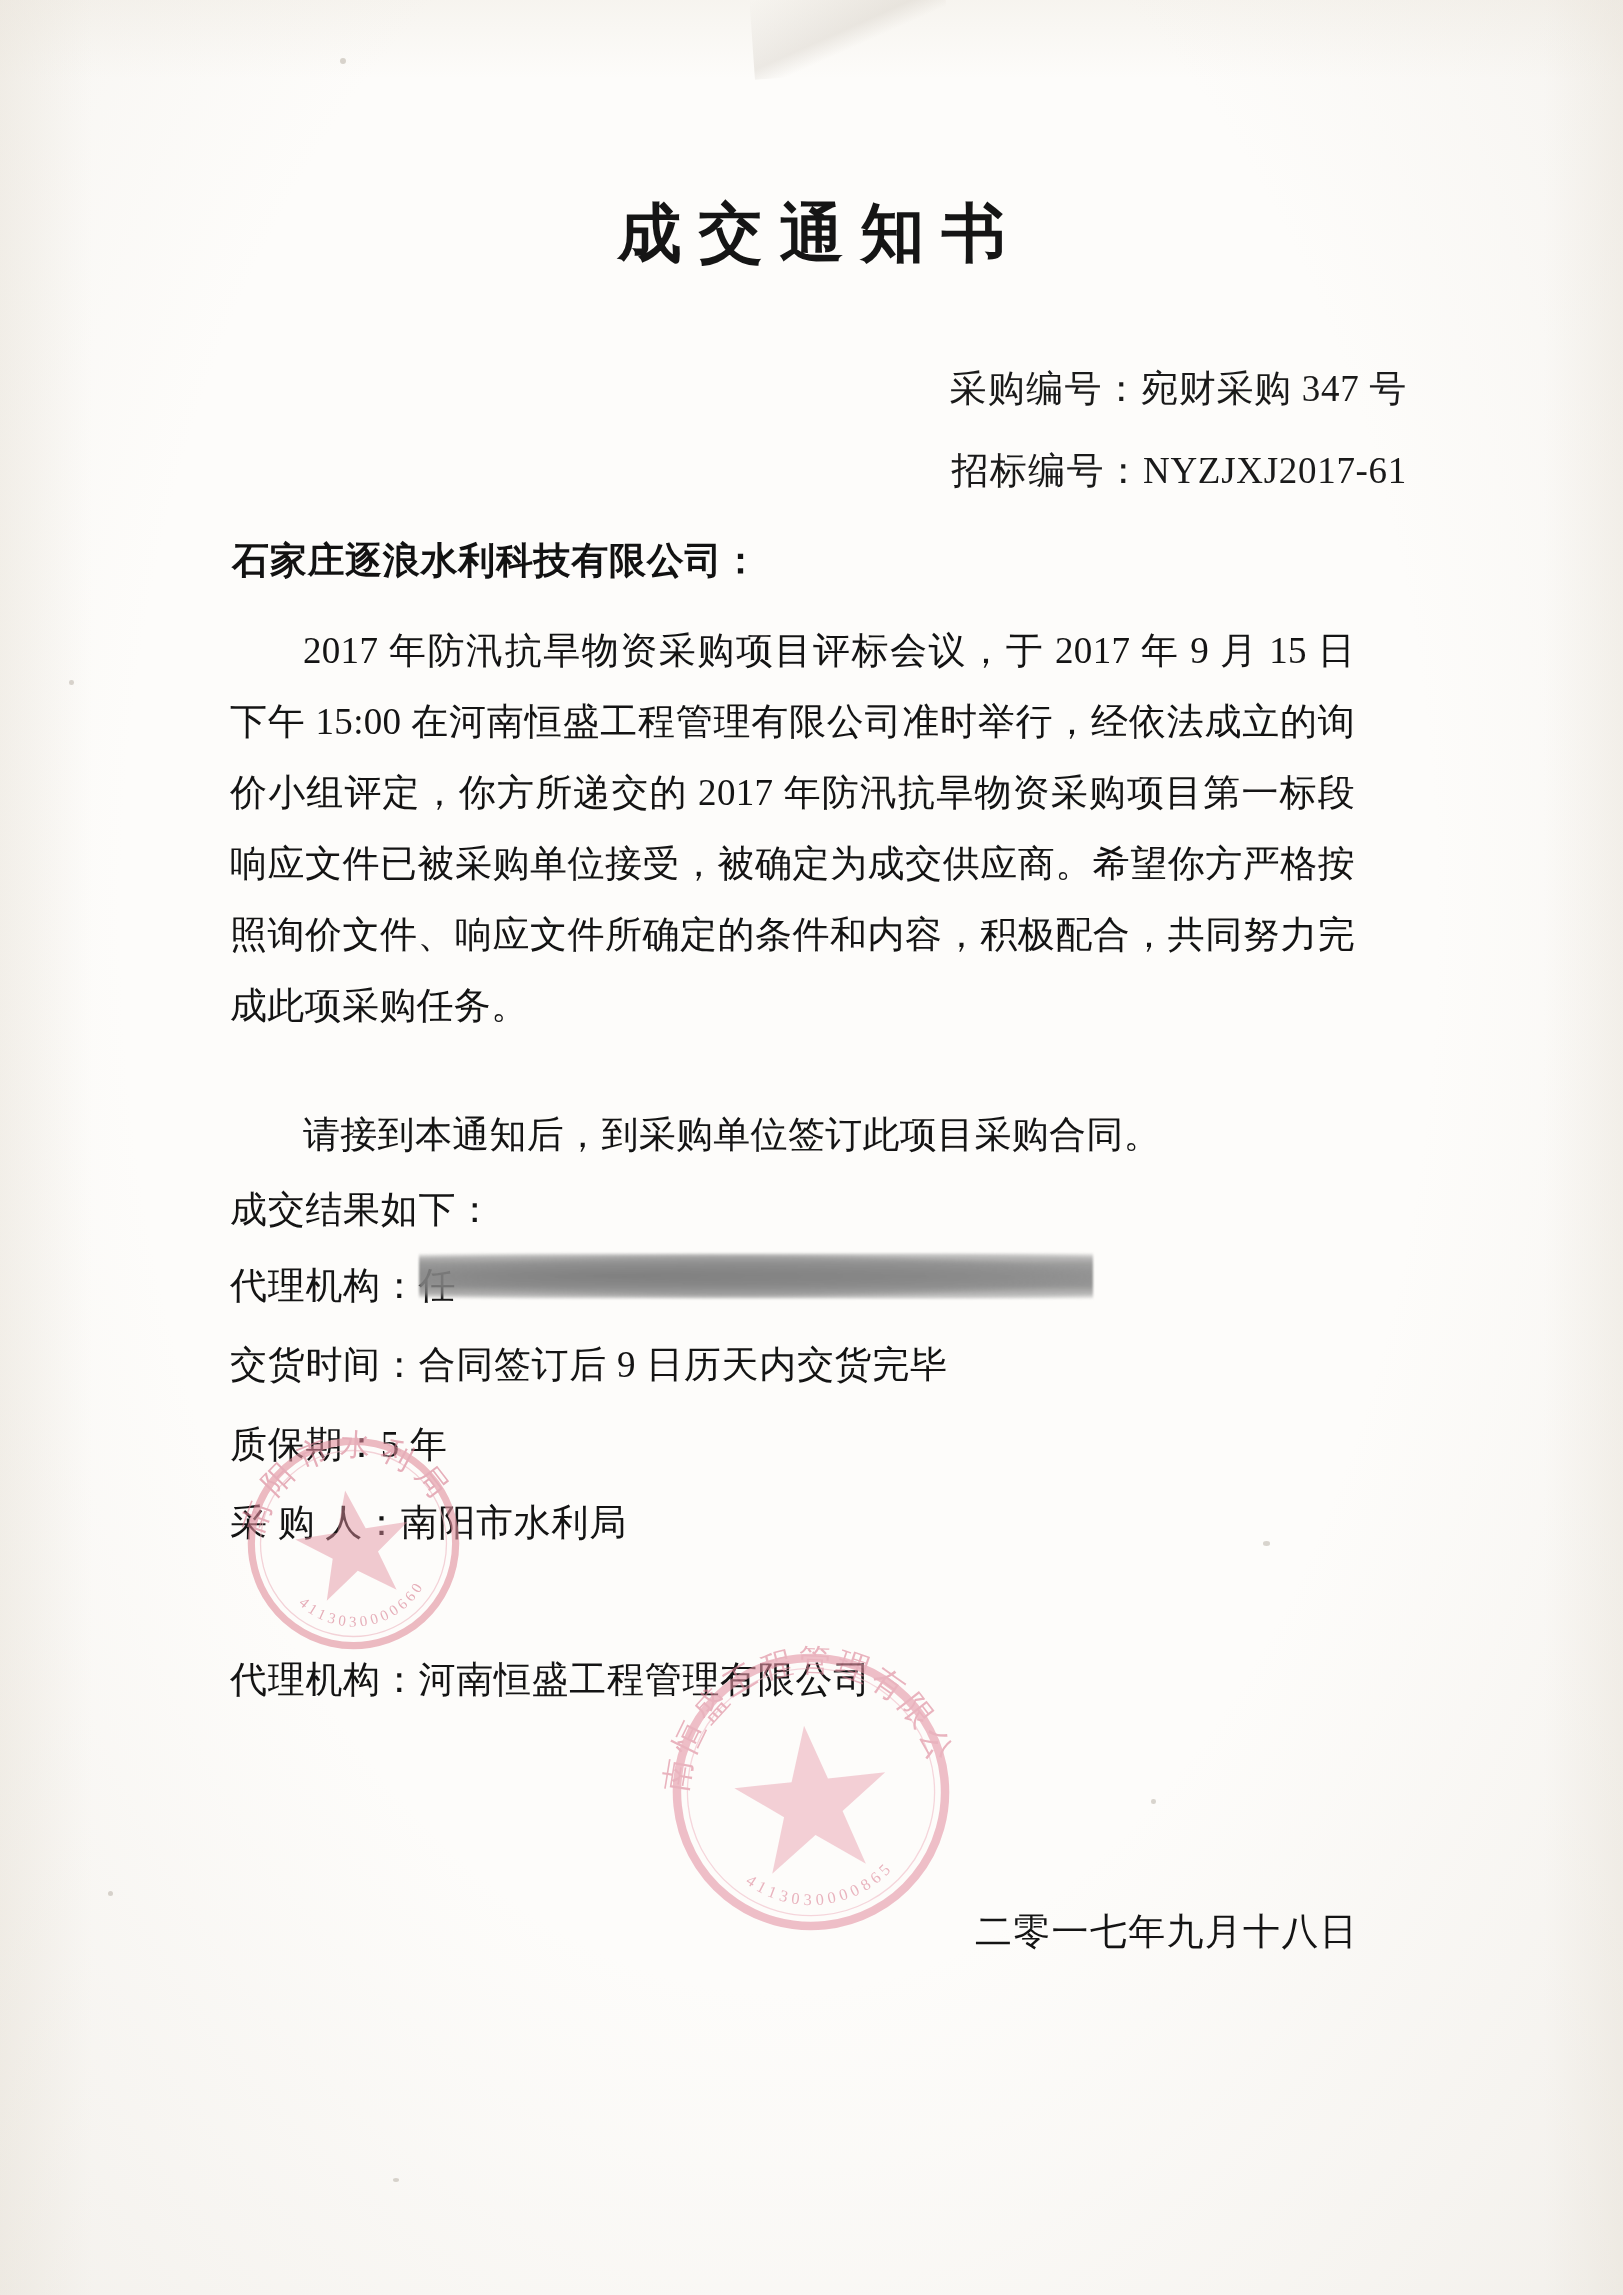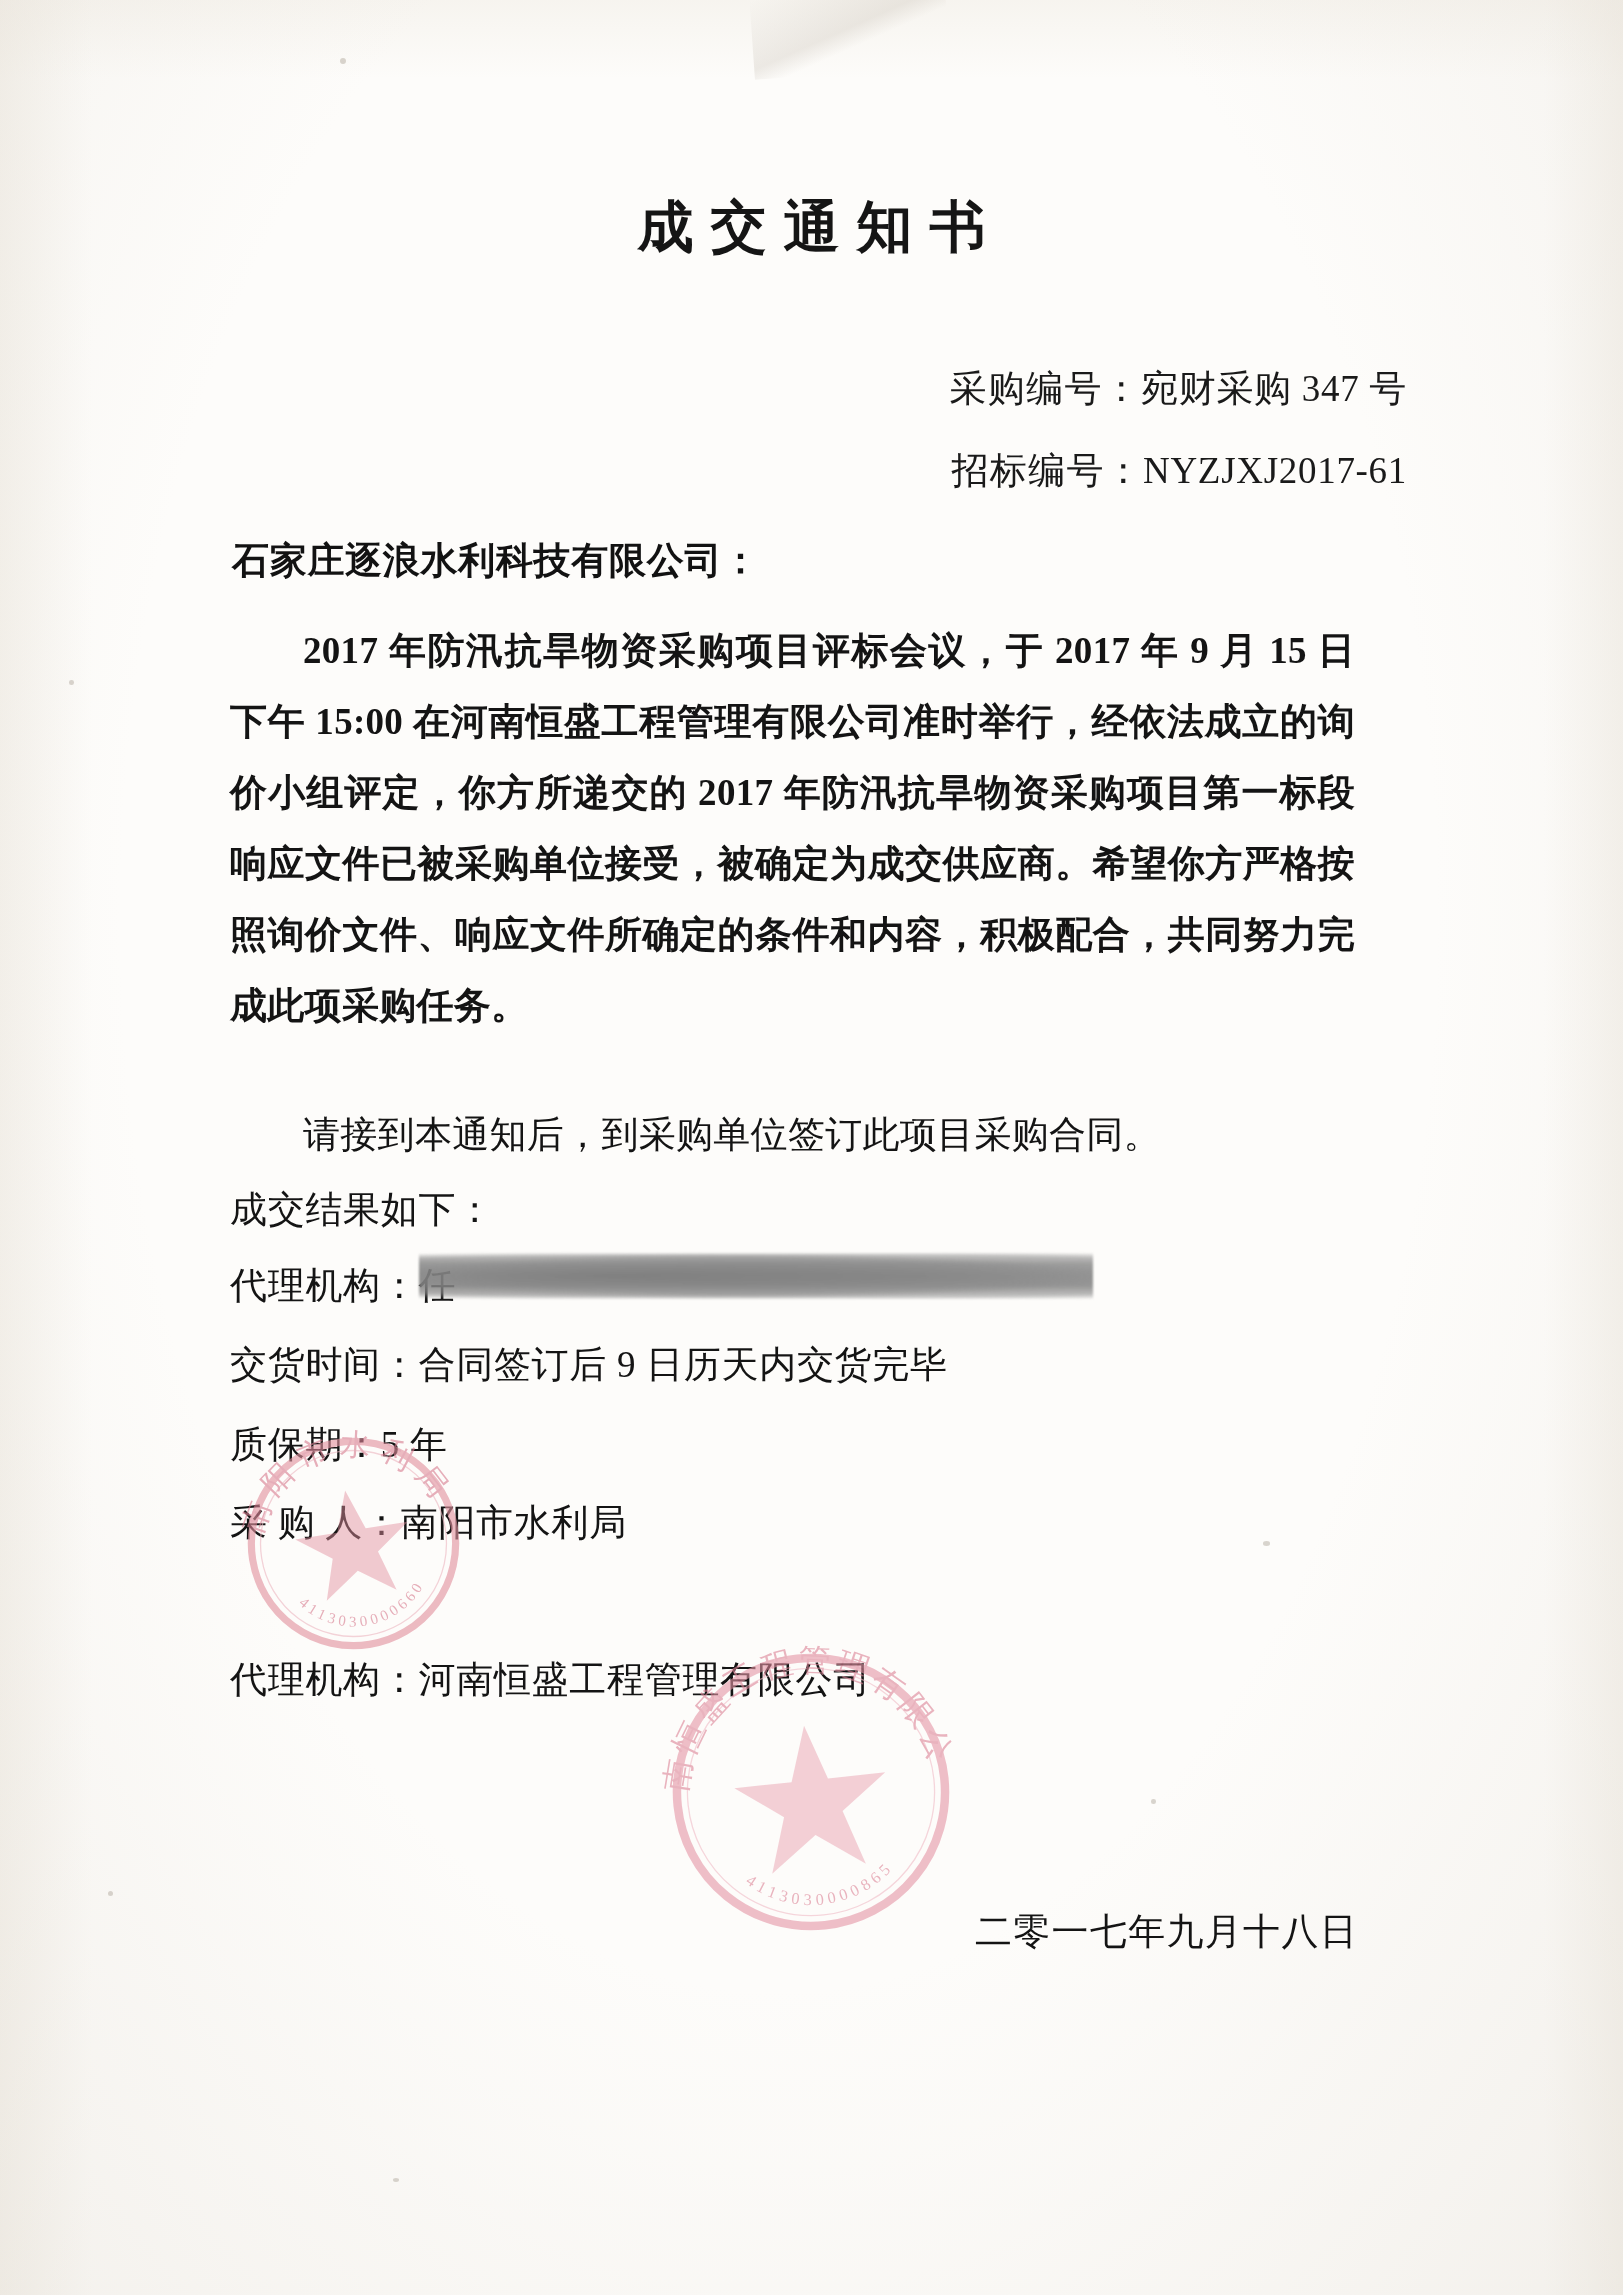--- a/index.html
+++ b/index.html
@@ -54,21 +54,21 @@
     height: 2295px;
   }
 
   .doc-title {
     position: absolute;
     left: 0;
     right: 0;
     top: 190px;
     text-align: center;
     font-family: "DejaVu Serif", "Liberation Serif", serif;
-    font-size: 56px;
+    font-size: 64px;
     font-weight: 700;
     letter-spacing: 17px;
     color: #151515;
     text-indent: 17px;
   }
 
   .ref-line {
     position: absolute;
     right: 216px;
     font-size: 37px;
@@ -96,21 +96,21 @@
     position: absolute;
     left: 230px;
     width: 1125px;
     font-size: 37px;
     line-height: 71px;
     color: #141414;
     text-align: justify;
     text-justify: inter-ideograph;
     letter-spacing: 0.3px;
   }
-  #para-1 { top: 615px; text-indent: 73px; font-weight: bold; }
+  #para-1 { top: 615px; text-indent: 73px; }
   #para-2 { top: 1099px; text-indent: 73px; }
 
   .result-head {
     position: absolute;
     left: 230px;
     top: 1185px;
     font-size: 37px;
     color: #141414;
     letter-spacing: 0.7px;
     white-space: nowrap;

